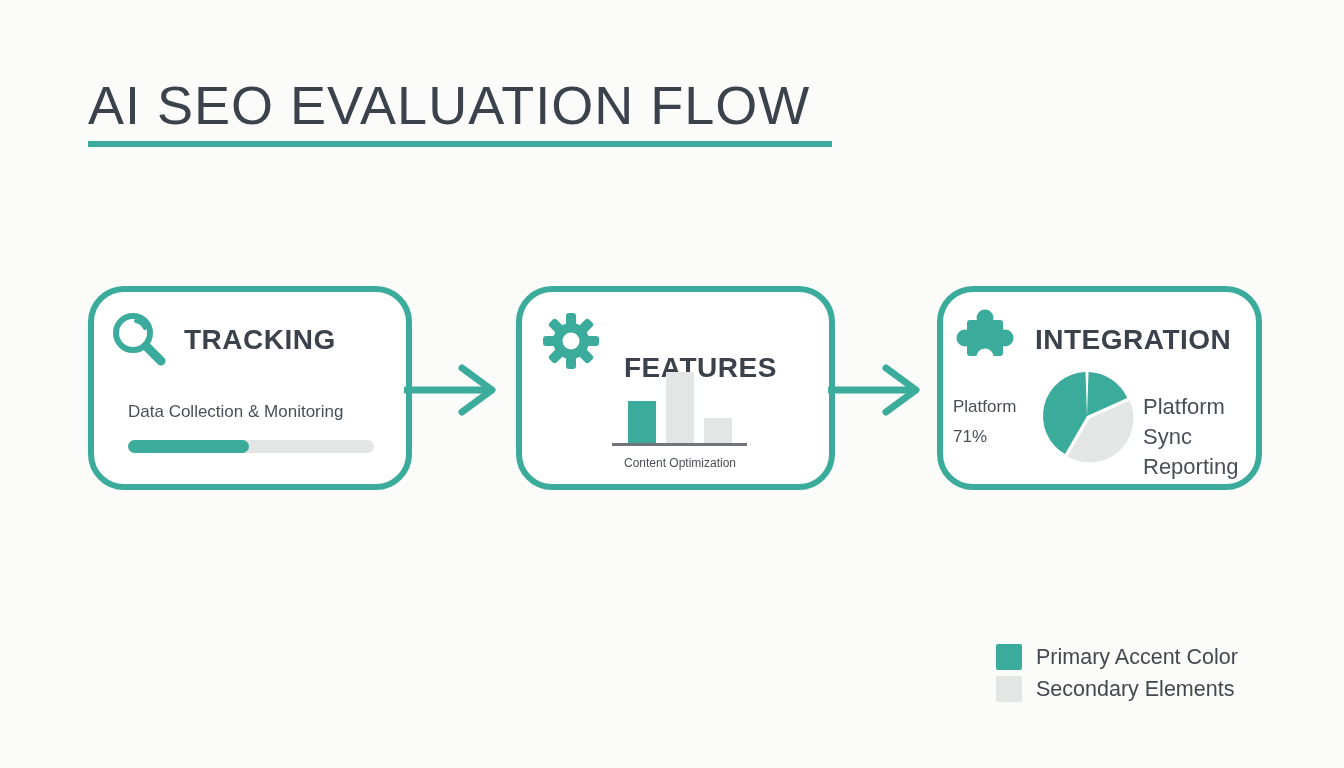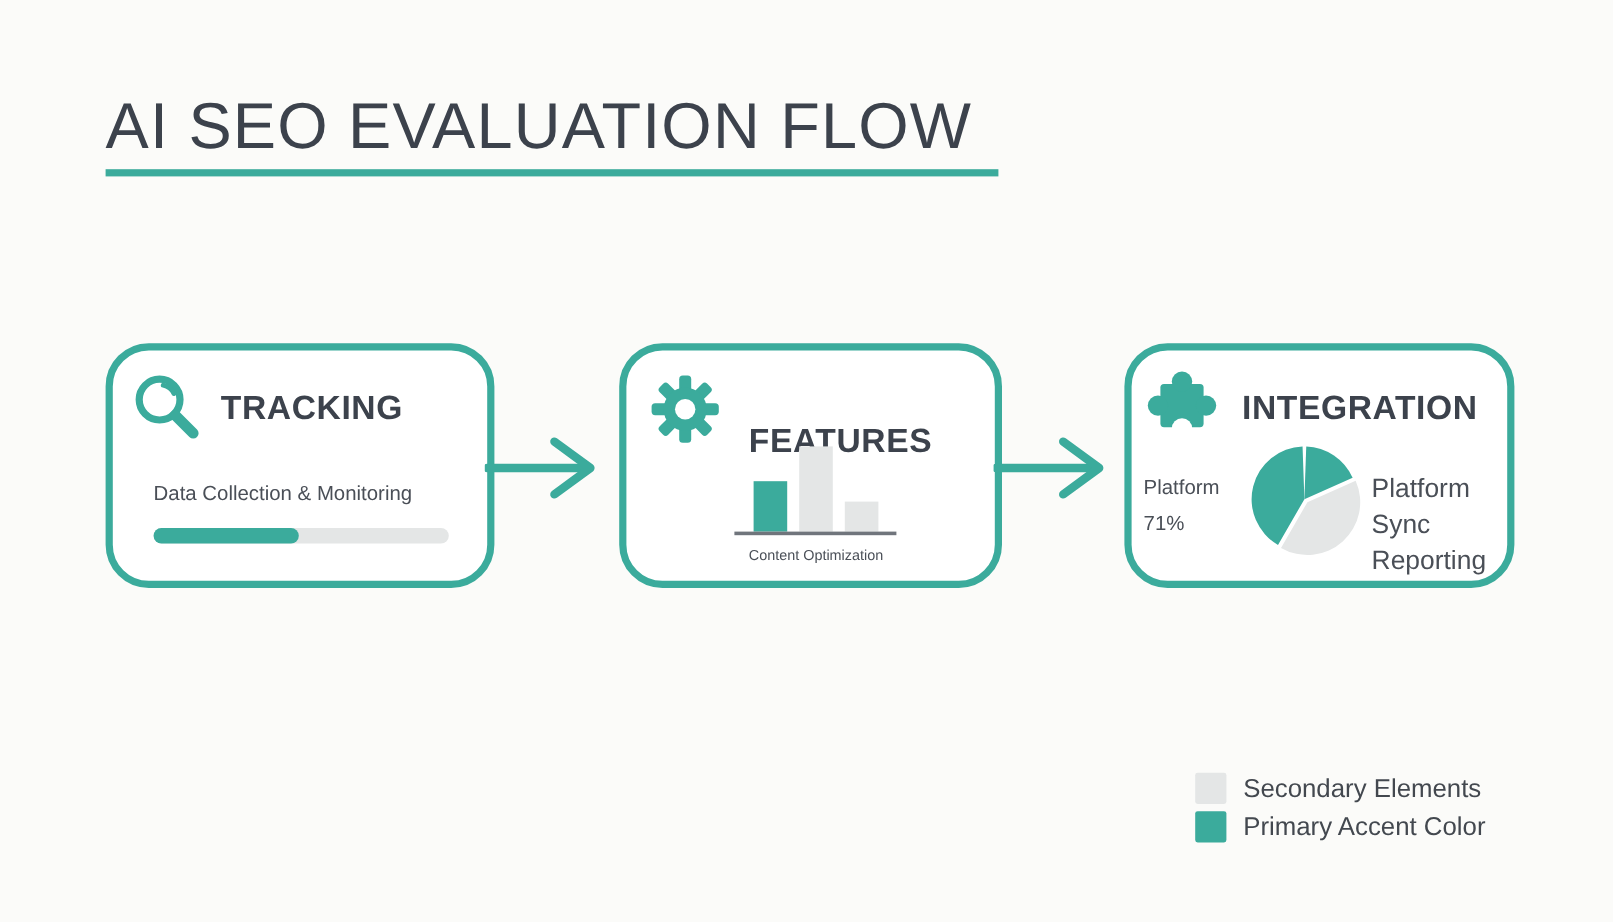--- a/index.html
+++ b/index.html
@@ -164,20 +164,20 @@
     <div>71%</div>
   </div>
   <div class="pie-label-right">
     <div>Platform Sync</div>
     <div>Reporting</div>
   </div>
 </div>
 
 <div class="legend">
   <div class="legend-row">
+    <div class="legend-swatch" style="background: rgb(59, 171, 156);"></div>
+    <div class="legend-label">Primary Accent Color</div>
+  </div>
+  <div class="legend-row">
     <div class="legend-swatch" style="background: rgb(228, 230, 230);"></div>
     <div class="legend-label">Secondary Elements</div>
-  </div>
-  <div class="legend-row">
-    <div class="legend-swatch" style="background: rgb(59, 171, 156);"></div>
-    <div class="legend-label">Primary Accent Color</div>
   </div>
 </div>
 
 </body></html>

